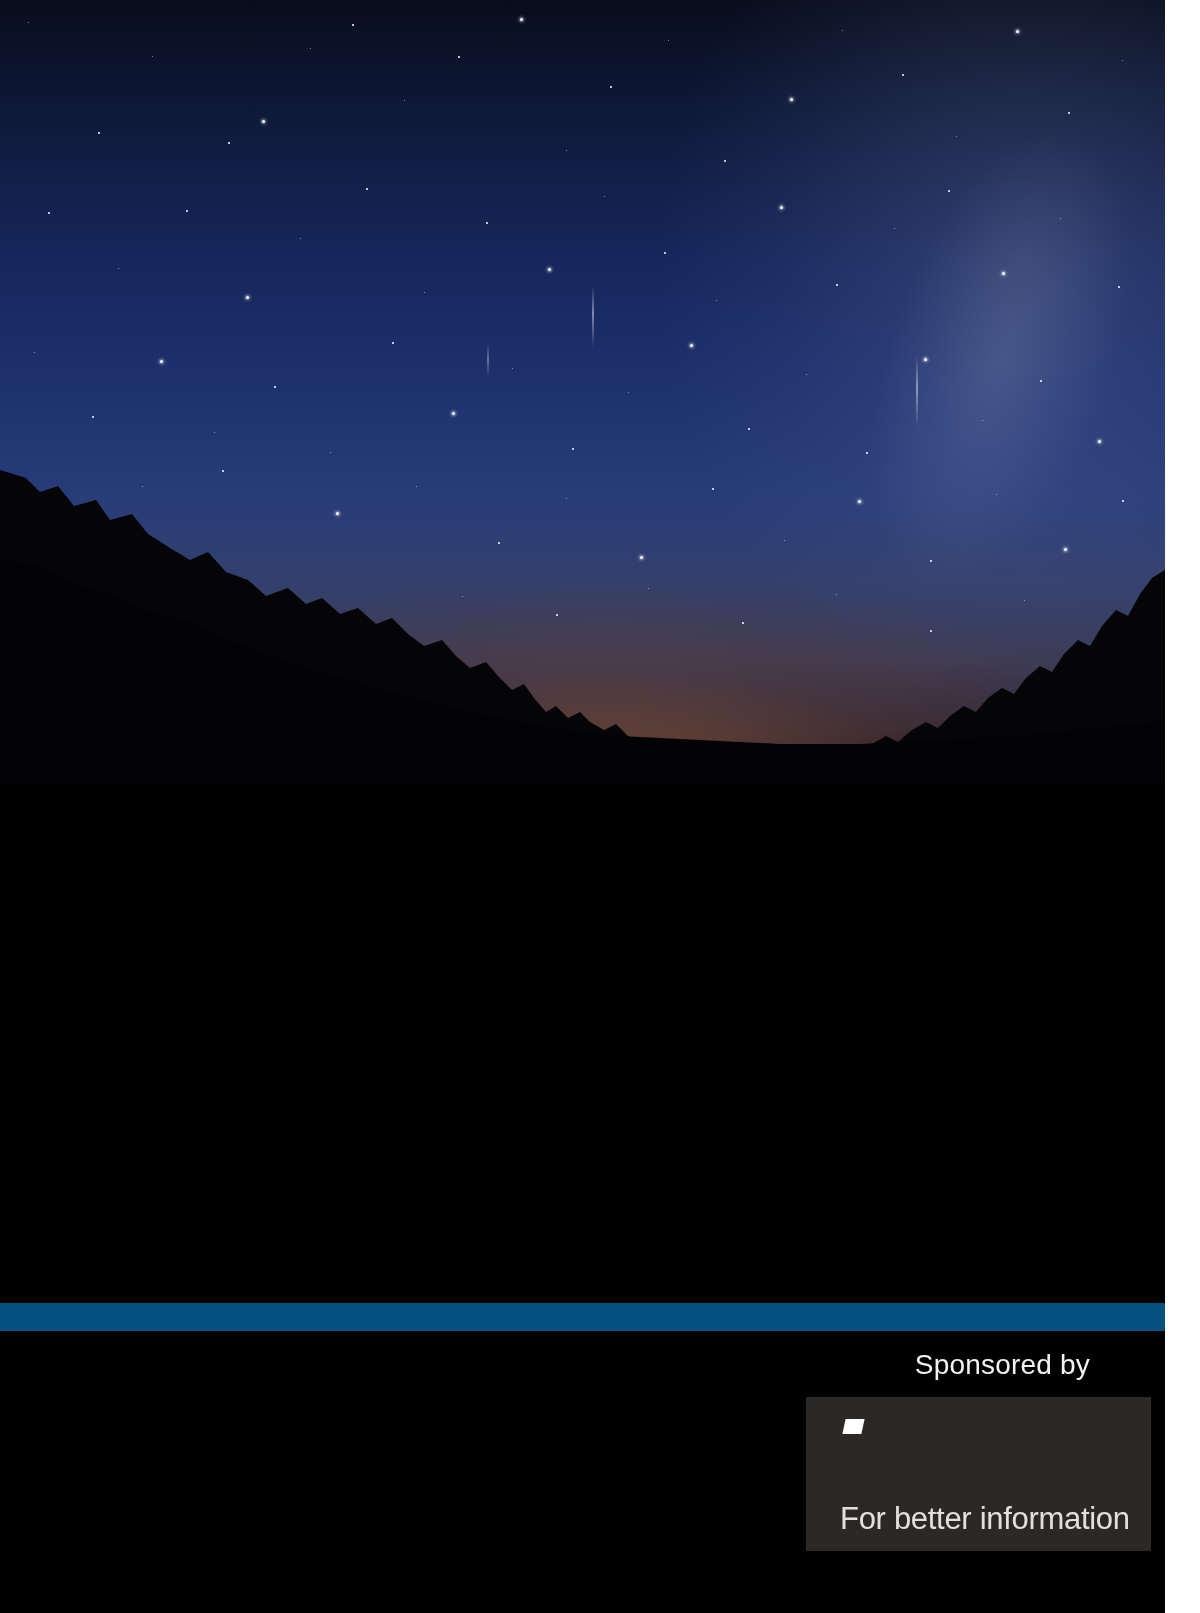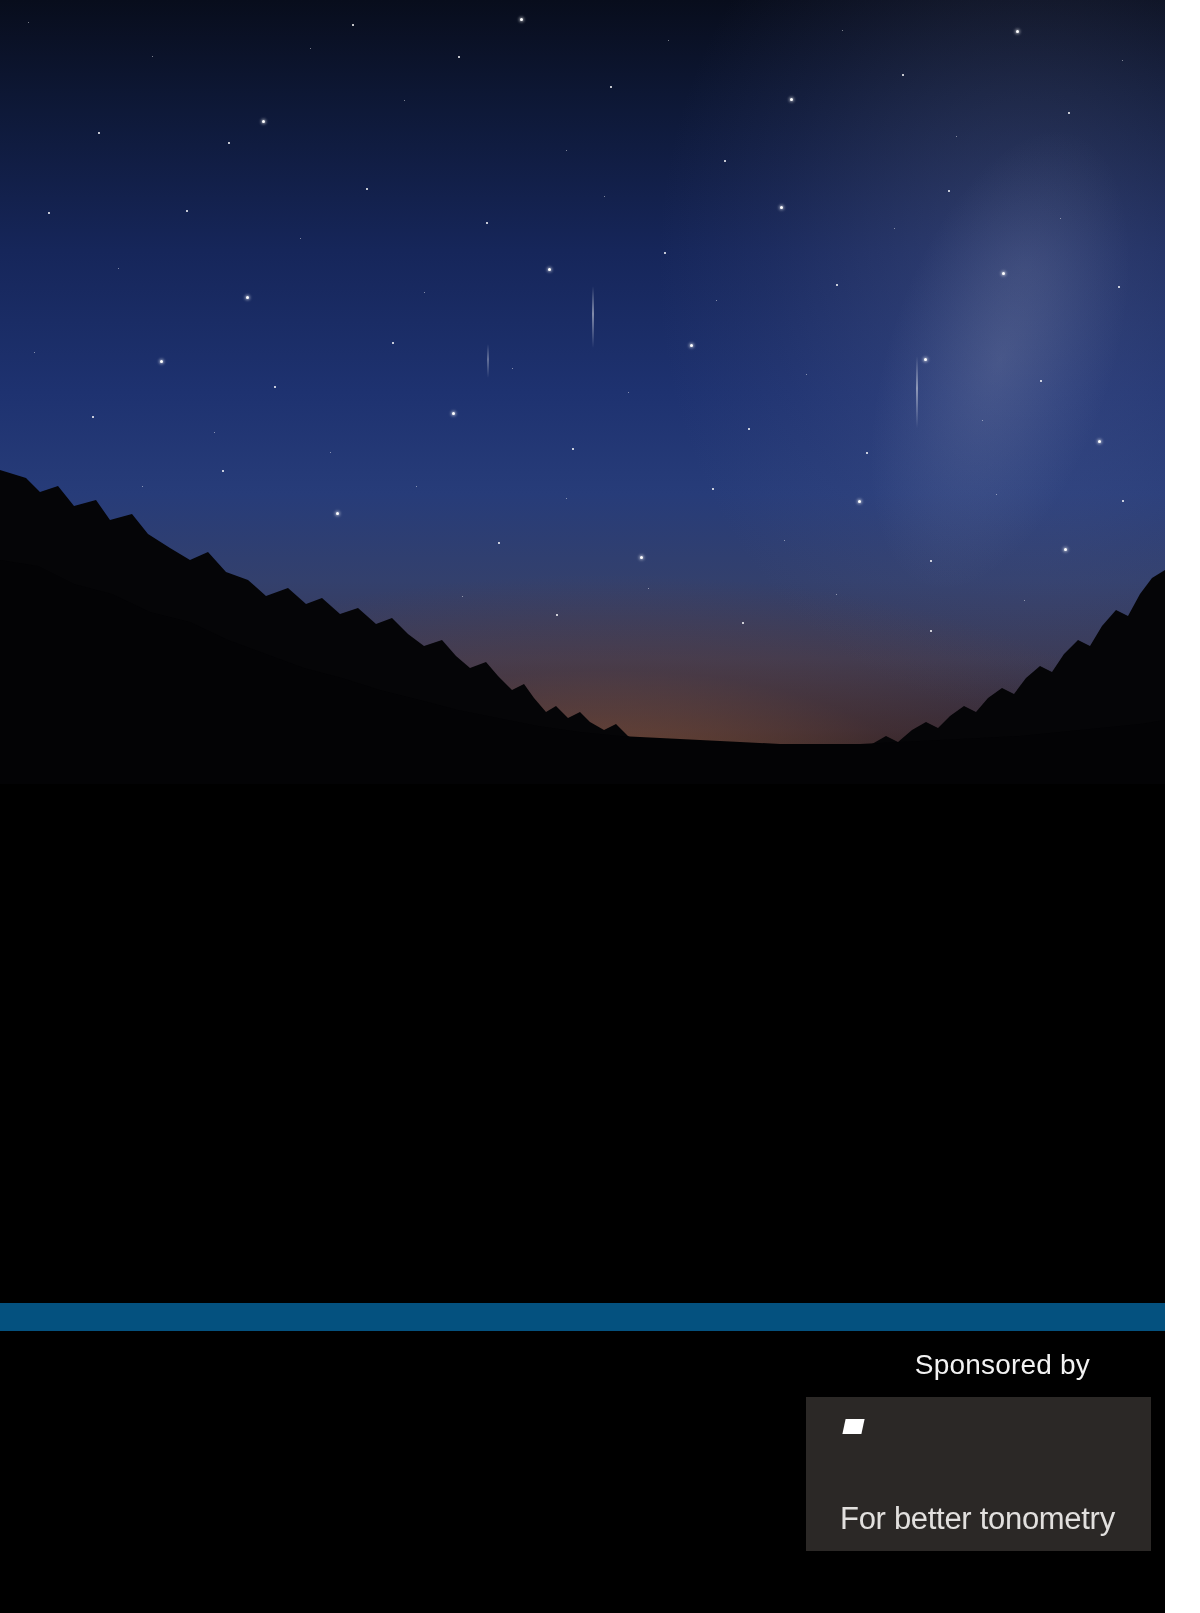--- a/index.html
+++ b/index.html
@@ -334,17 +334,17 @@
   </div>
 
 
   <div class="rule"></div>
 
   <div class="footer">
     <div class="sponsored">Sponsored by</div>
     <div class="logo-box">
       <div class="logo-idot-mask"></div>
       <div class="logo-idot"></div>
-      <div class="logo-tag">For better tonometry</div>
+      <div class="logo-tag">For better information</div>
     </div>
   </div>
 
 </div>
 
 </body></html>

